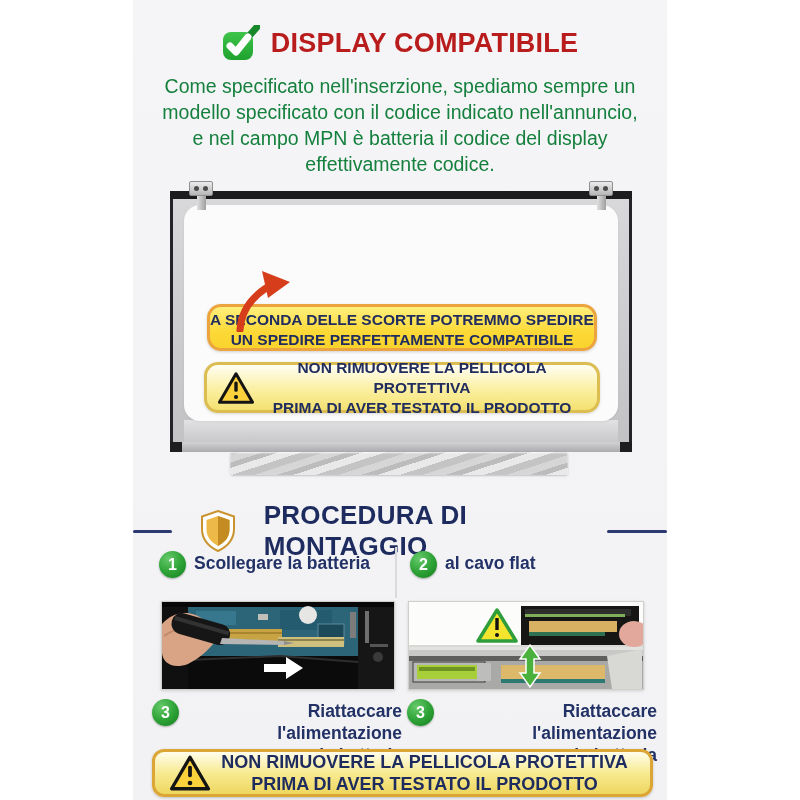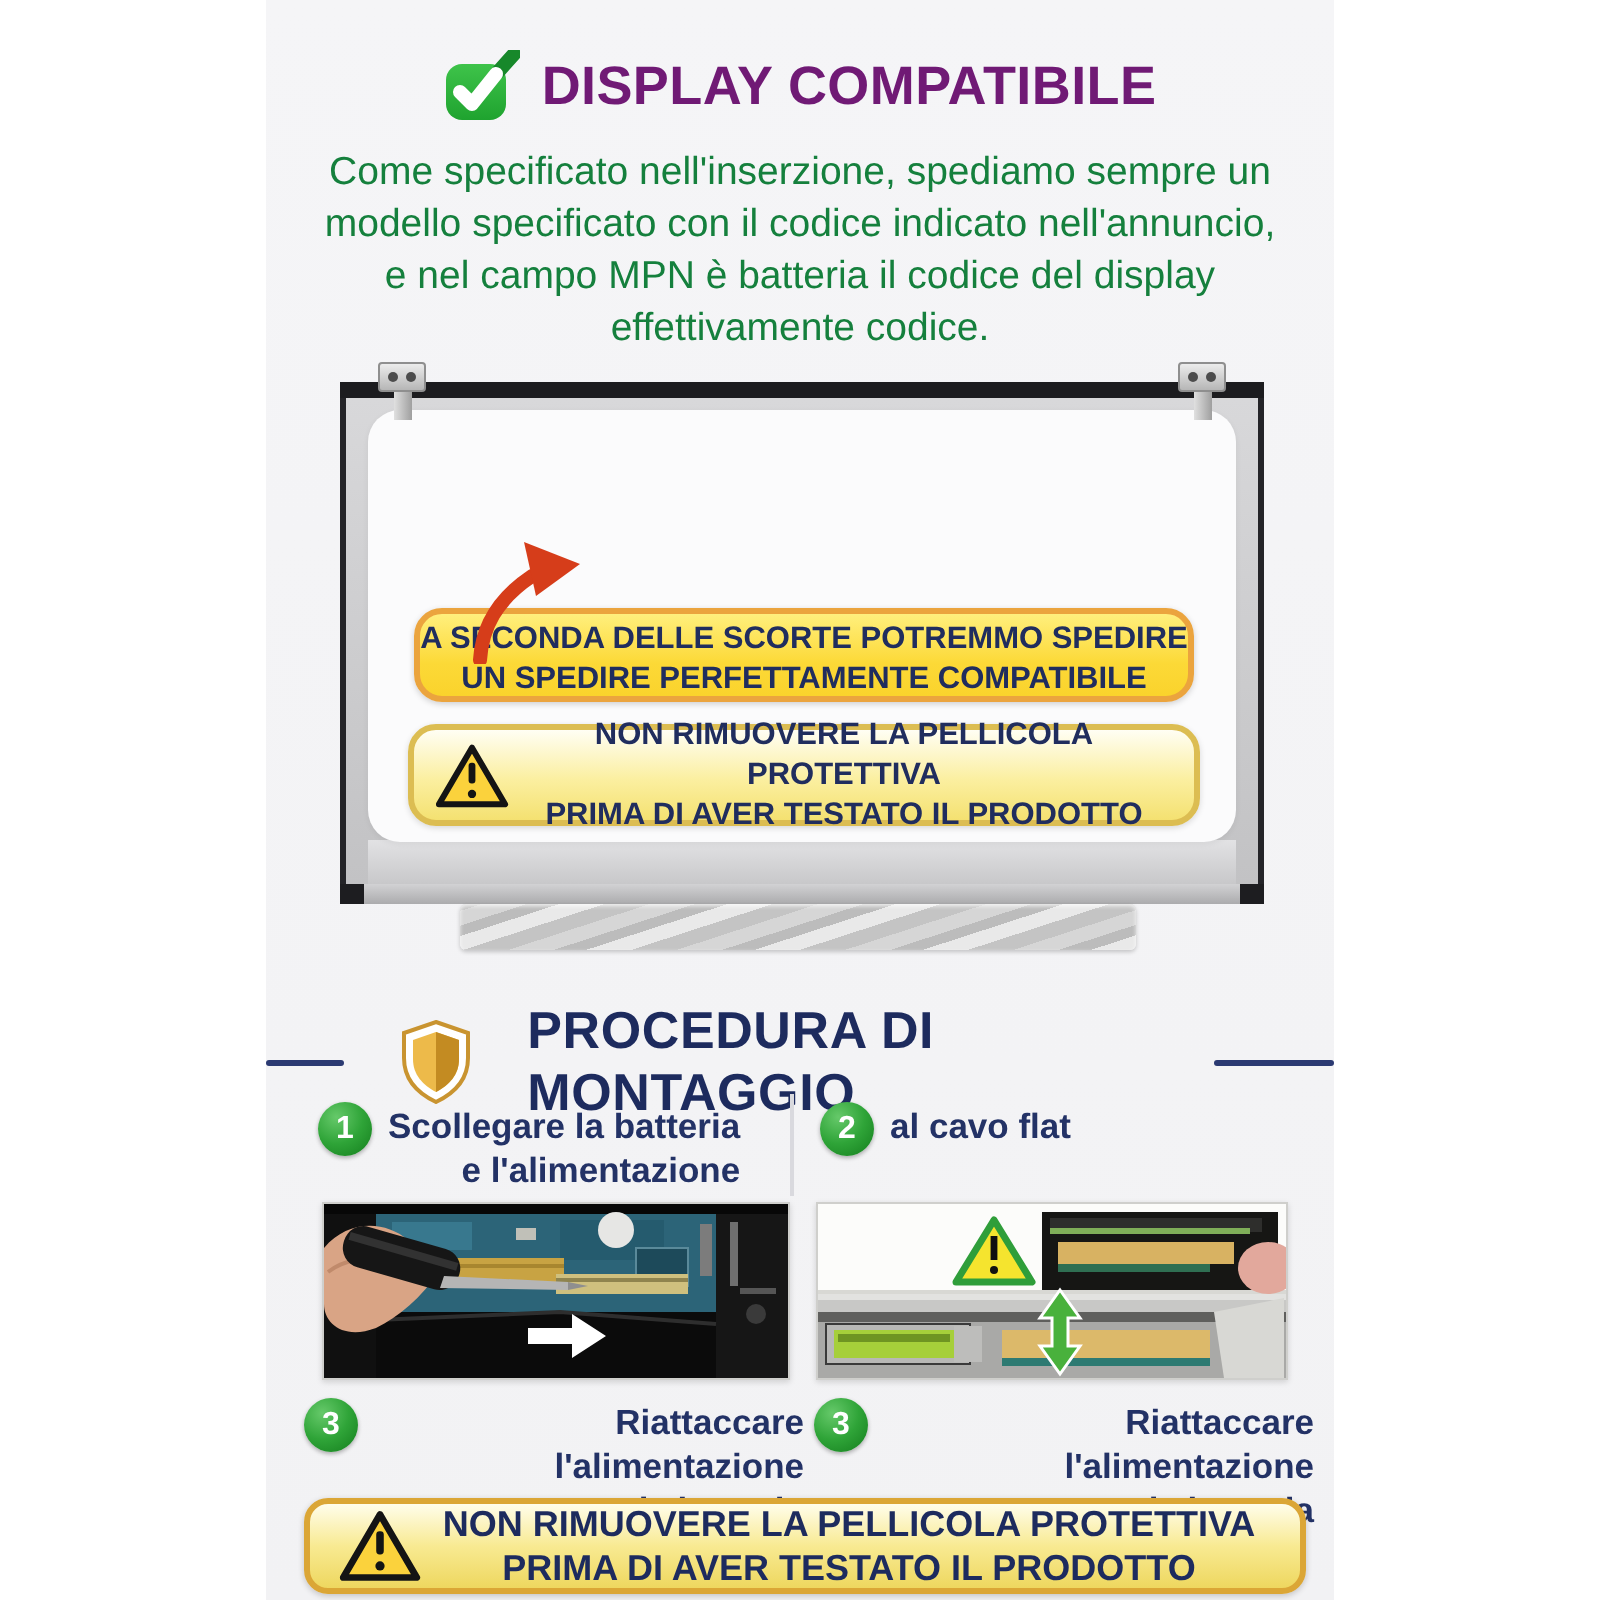--- a/index.html
+++ b/index.html
@@ -3,21 +3,21 @@
 <meta charset="utf-8">
 <style>
   html,body{margin:0;padding:0;}
   .page{position:relative;width:800px;height:800px;background:#ffffff;overflow:hidden;
         font-family:"Liberation Sans","DejaVu Sans",sans-serif;}
   .colbg{position:absolute;left:133px;top:0;width:534px;height:800px;
          background:linear-gradient(180deg,#f5f5f7 0%,#f2f2f4 100%);}
 
   
   .header{position:absolute;left:133px;top:25px;width:534px;display:flex;align-items:center;justify-content:center;gap:11px;}
-  .title{font-size:27px;font-weight:800;color:#701a75;letter-spacing:.2px;}
+  .title{font-size:27px;font-weight:800;color:#b91c1c;letter-spacing:.2px;}
 
   
   .intro{position:absolute;left:143px;top:73px;width:514px;text-align:center;color:#15803d;
          font-size:19.5px;line-height:26px;font-weight:500;}
 
   
   .panel{position:absolute;left:170px;top:181px;width:462px;height:296px;}
   .hinge{position:absolute;top:0;width:24px;z-index:3;}
   .hinge.l{left:19px;}.hinge.r{right:19px;}
   .hinge-tab{width:24px;height:15px;background:linear-gradient(180deg,#ececec,#b6b6b6);
@@ -176,21 +176,20 @@
     <span class="sect-title">PROCEDURA DI MONTAGGIO</span>
     <span class="rule r"></span>
   </div>
 
   <div class="vdiv"></div>
 
   <div class="step s1">
     <span class="badge">1</span>
     <span class="step-text">
       <div>Scollegare la batteria</div>
-      <div>e l'alimentazione</div>
     </span>
   </div>
   <div class="step s2">
     <span class="badge">2</span>
     <span class="step-text">
       <div>al cavo flat</div>
     </span>
   </div>
 
   <div class="photo left">

